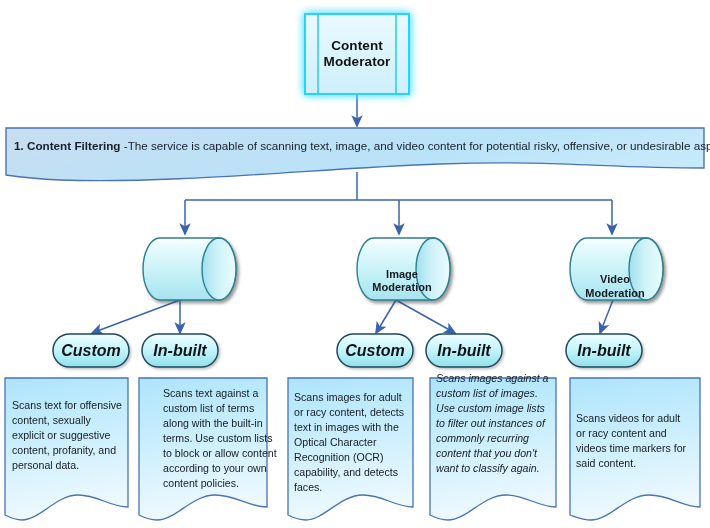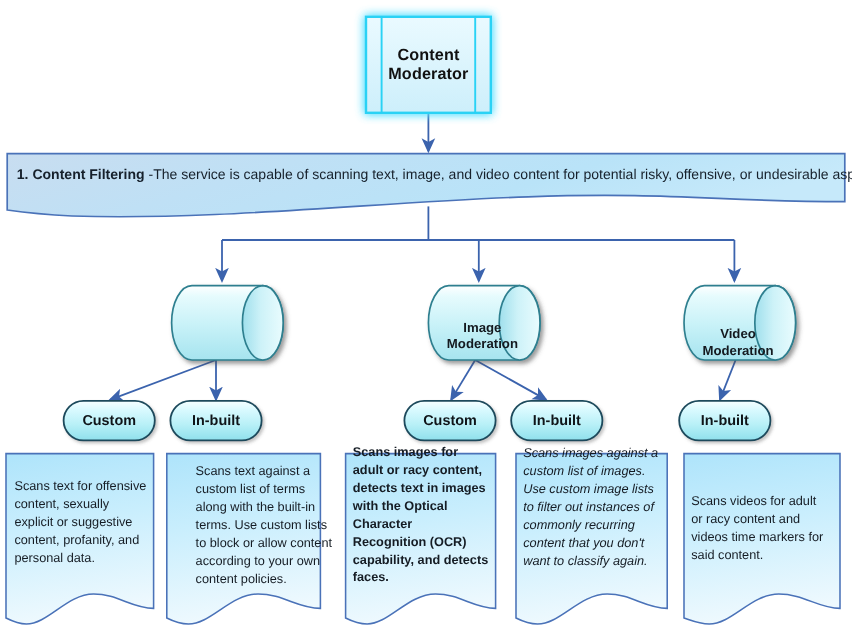--- a/index.html
+++ b/index.html
@@ -62,23 +62,24 @@
 
   
   .cyl-label {
     font-size: 11px;
     font-weight: bold;
     color: #14191f;
   }
 
   
   .pill-label {
-    font-size: 12px;
+    font-size: 16px;
     font-weight: bold;
     color: #0f1418;
+    font-style: italic;
   }
 
   
   .note-text {
     position: absolute;
     font-size: 10.6px;
     color: #151c24;
     line-height: 1.41;
     text-align: left;
   }
@@ -285,19 +286,19 @@
     <span>In-built</span>
   </div>
   <div class="node-label pill-label" style="left:566px; top:334px; width:76px; height:33px;">
     <span>In-built</span>
   </div>
 
   <div class="note-text" style="left:12px; top:398px; width:110px;">Scans text for offensive content, sexually explicit or suggestive content, profanity, and personal data.</div>
 
   <div class="note-text" style="left:146px; top:386px; width:115px;margin-left:17px;">Scans text against a custom list of terms along with the built-in terms. Use custom lists to block or allow content according to your own content policies.</div>
 
-  <div class="note-text" style="left:294px; top:370px; width:113px;font-weight:bold;">Scans images for adult or racy content, detects text in images with the Optical Character Recognition (OCR) capability, and detects faces.</div>
+  <div class="note-text" style="left:294px; top:390px; width:113px;">Scans images for adult or racy content, detects text in images with the Optical Character Recognition (OCR) capability, and detects faces.</div>
 
   <div class="note-text" style="left:436px; top:371px; width:115px;font-style:italic;">Scans images against a custom list of images. Use custom image lists to filter out instances of commonly recurring content that you don't want to classify again.</div>
 
   <div class="note-text" style="left:576px; top:411px; width:112px;">Scans videos for adult or racy content and videos time markers for said content.</div>
 
 </div>
 
 </body></html>

